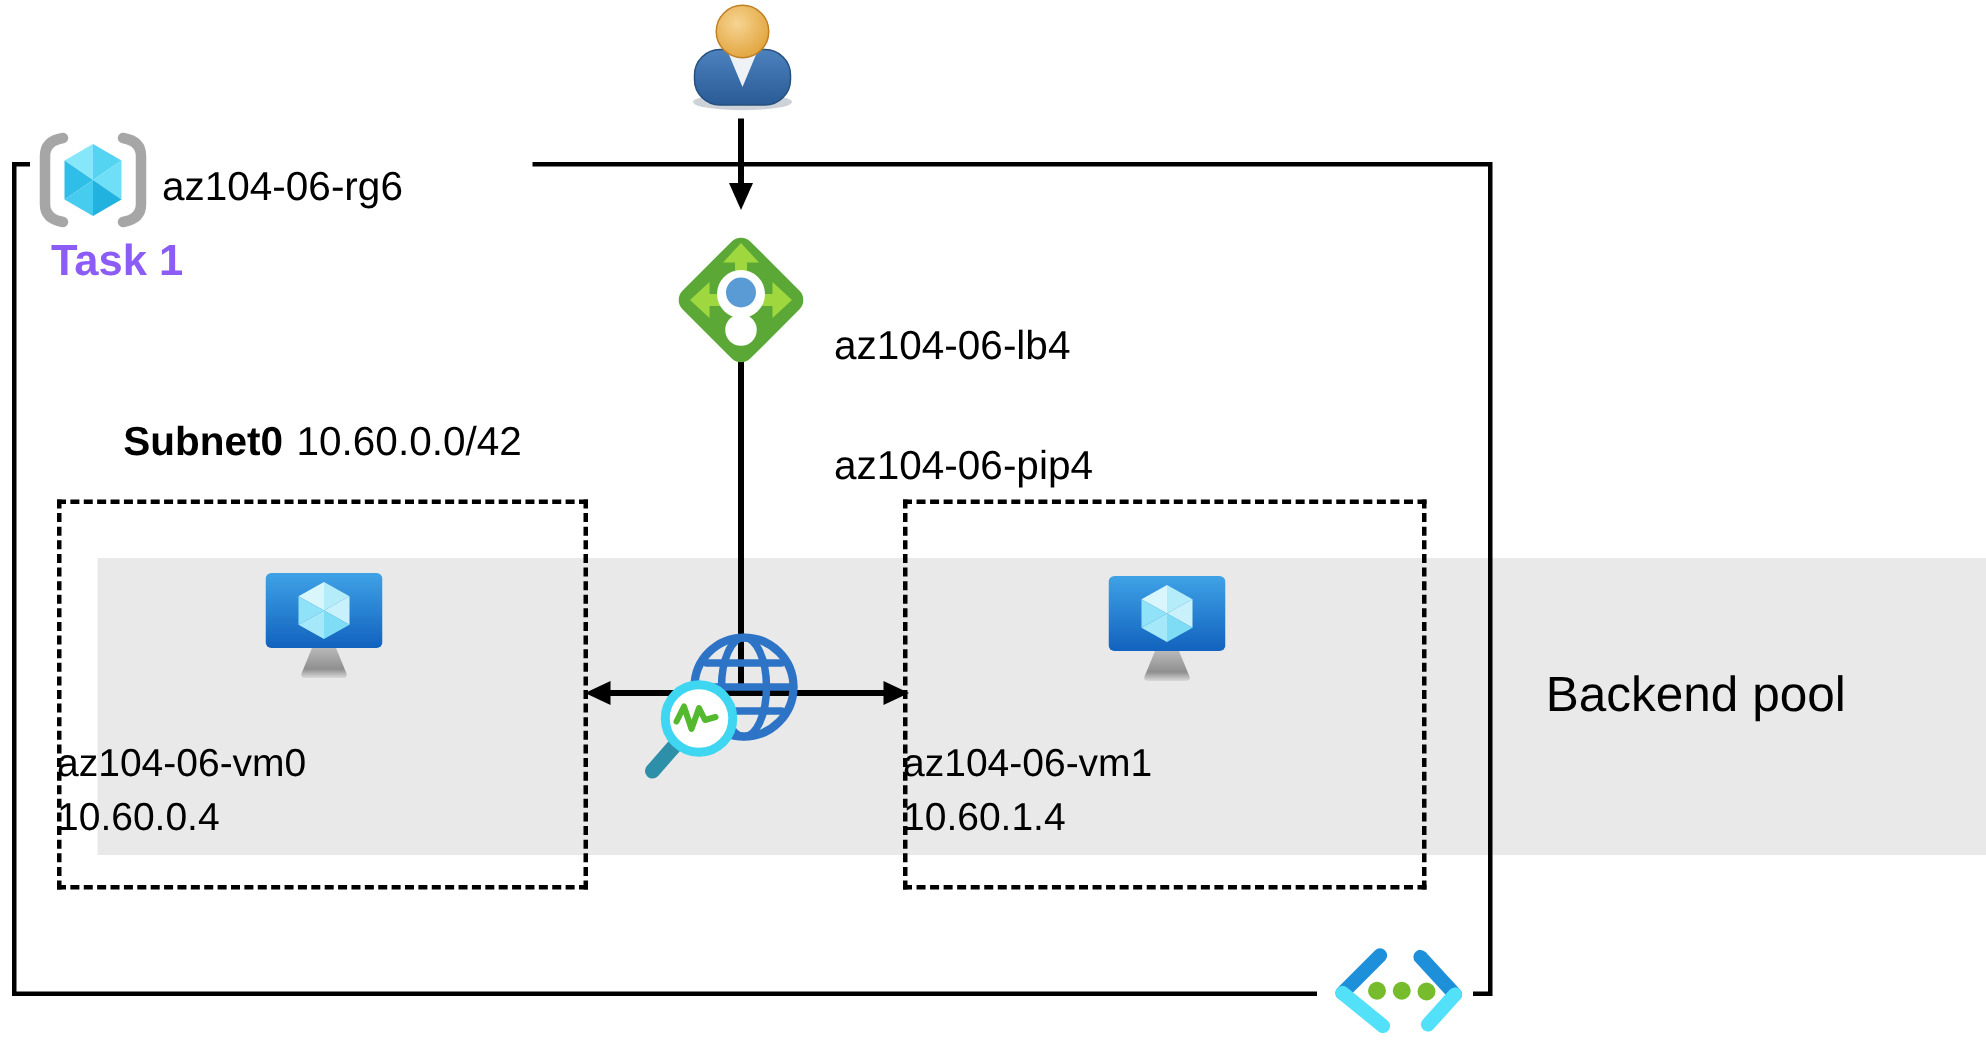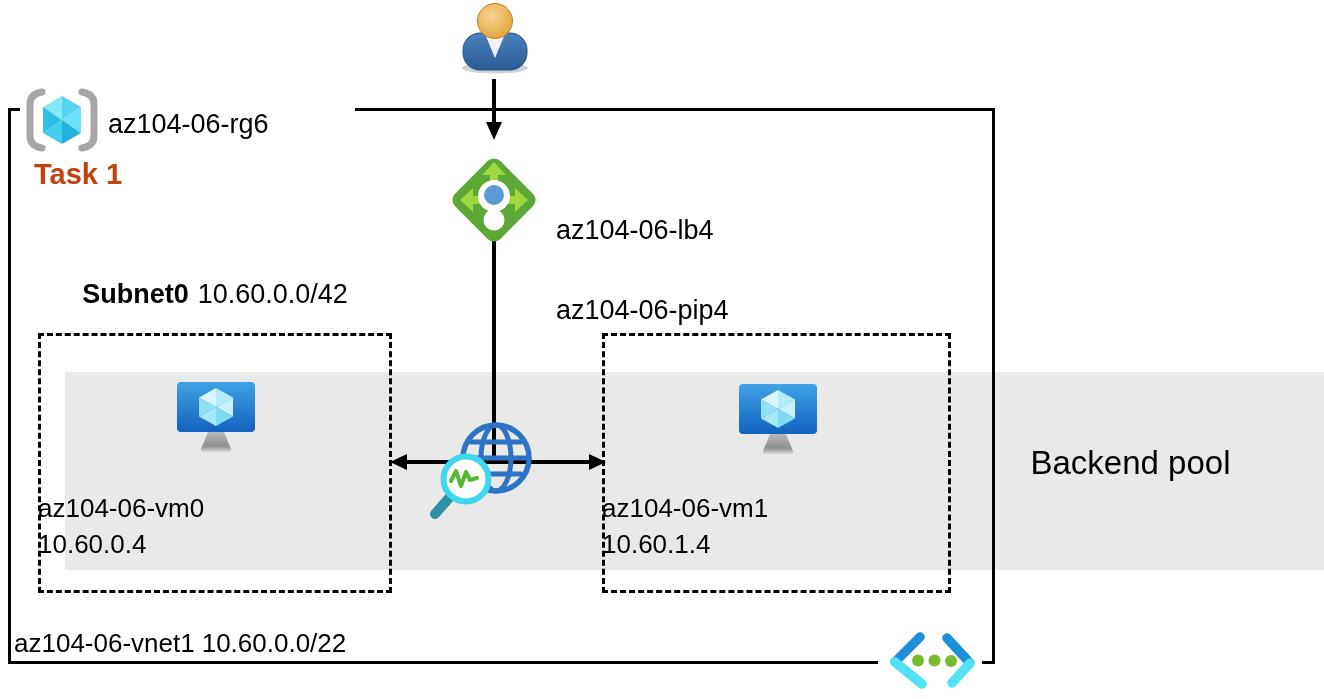--- a/index.html
+++ b/index.html
@@ -6,21 +6,21 @@
   .canvas{position:relative;width:1324px;height:699px;background:#fff;overflow:hidden;
           font-family:"Liberation Sans",sans-serif;color:#000;}
   .abs{position:absolute;}
   
   .band{left:65px;top:372px;width:1259px;height:198px;background:#E9E9E9;z-index:1;}
   .backend-label{left:993px;top:444px;width:275px;text-align:center;font-size:33px;z-index:2;}
   
   .rg-box{left:8px;top:108px;width:987px;height:556px;border:3px solid #000;box-sizing:border-box;z-index:3;}
   .rg-mask{left:20px;top:96px;width:335px;height:26px;background:#fff;z-index:4;}
   .rg-text{left:108px;top:109px;font-size:27px;z-index:6;}
-  .task1{left:34px;top:158px;font-size:29px;font-weight:bold;color:#c2410c;z-index:6;}
+  .task1{left:34px;top:158px;font-size:29px;font-weight:bold;color:#8b5cf6;z-index:6;}
   
   .subnet-box{border:3px dashed #000;box-sizing:border-box;z-index:3;background:transparent;}
   .subnet0-box{left:38px;top:333px;width:354px;height:260px;}
   .subnet1-box{left:602px;top:333px;width:349px;height:260px;}
   .subnet-label{top:279px;font-size:27px;text-align:center;z-index:6;white-space:nowrap;}
   .subnet0-label{left:38px;width:354px;}
   .subnet1-label{left:602px;width:349px;}
   .subnet-label .cidr{margin-left:9px;font-weight:normal;}
   
   .vm-label{font-size:26px;line-height:36px;z-index:6;}
@@ -166,23 +166,20 @@
   <div class="abs vm-label vm0-label">
     <div>az104-06-vm0</div>
     <div>10.60.0.4</div>
   </div>
   <div class="abs vm-label vm1-label">
     <div>az104-06-vm1</div>
     <div>10.60.1.4</div>
   </div>
 
 
-  <div class="abs vnet-label">
-    <span>az104-06-vnet1</span><span class="cidr">10.60.0.0/22</span>
-  </div>
   <svg class="abs icon-layer" style="left:872px;top:624px;" width="116" height="72" viewBox="0 0 116 72">
     <rect x="6" y="18" width="104" height="38" fill="#fff"></rect>
     <line x1="48" y1="13" x2="23" y2="38" stroke="#1E8FD9" stroke-width="9.5" stroke-linecap="round"></line>
     <line x1="23" y1="38" x2="50" y2="60" stroke="#53E1FA" stroke-width="9.5" stroke-linecap="round"></line>
     <line x1="75" y1="14" x2="98" y2="39" stroke="#1E8FD9" stroke-width="9.5" stroke-linecap="round"></line>
     <line x1="98" y1="39" x2="80" y2="59" stroke="#53E1FA" stroke-width="9.5" stroke-linecap="round"></line>
     <circle cx="46" cy="36.5" r="6" fill="#76BC2D"></circle>
     <circle cx="62.5" cy="36.5" r="6" fill="#76BC2D"></circle>
     <circle cx="79" cy="37" r="6" fill="#76BC2D"></circle>
   </svg>

